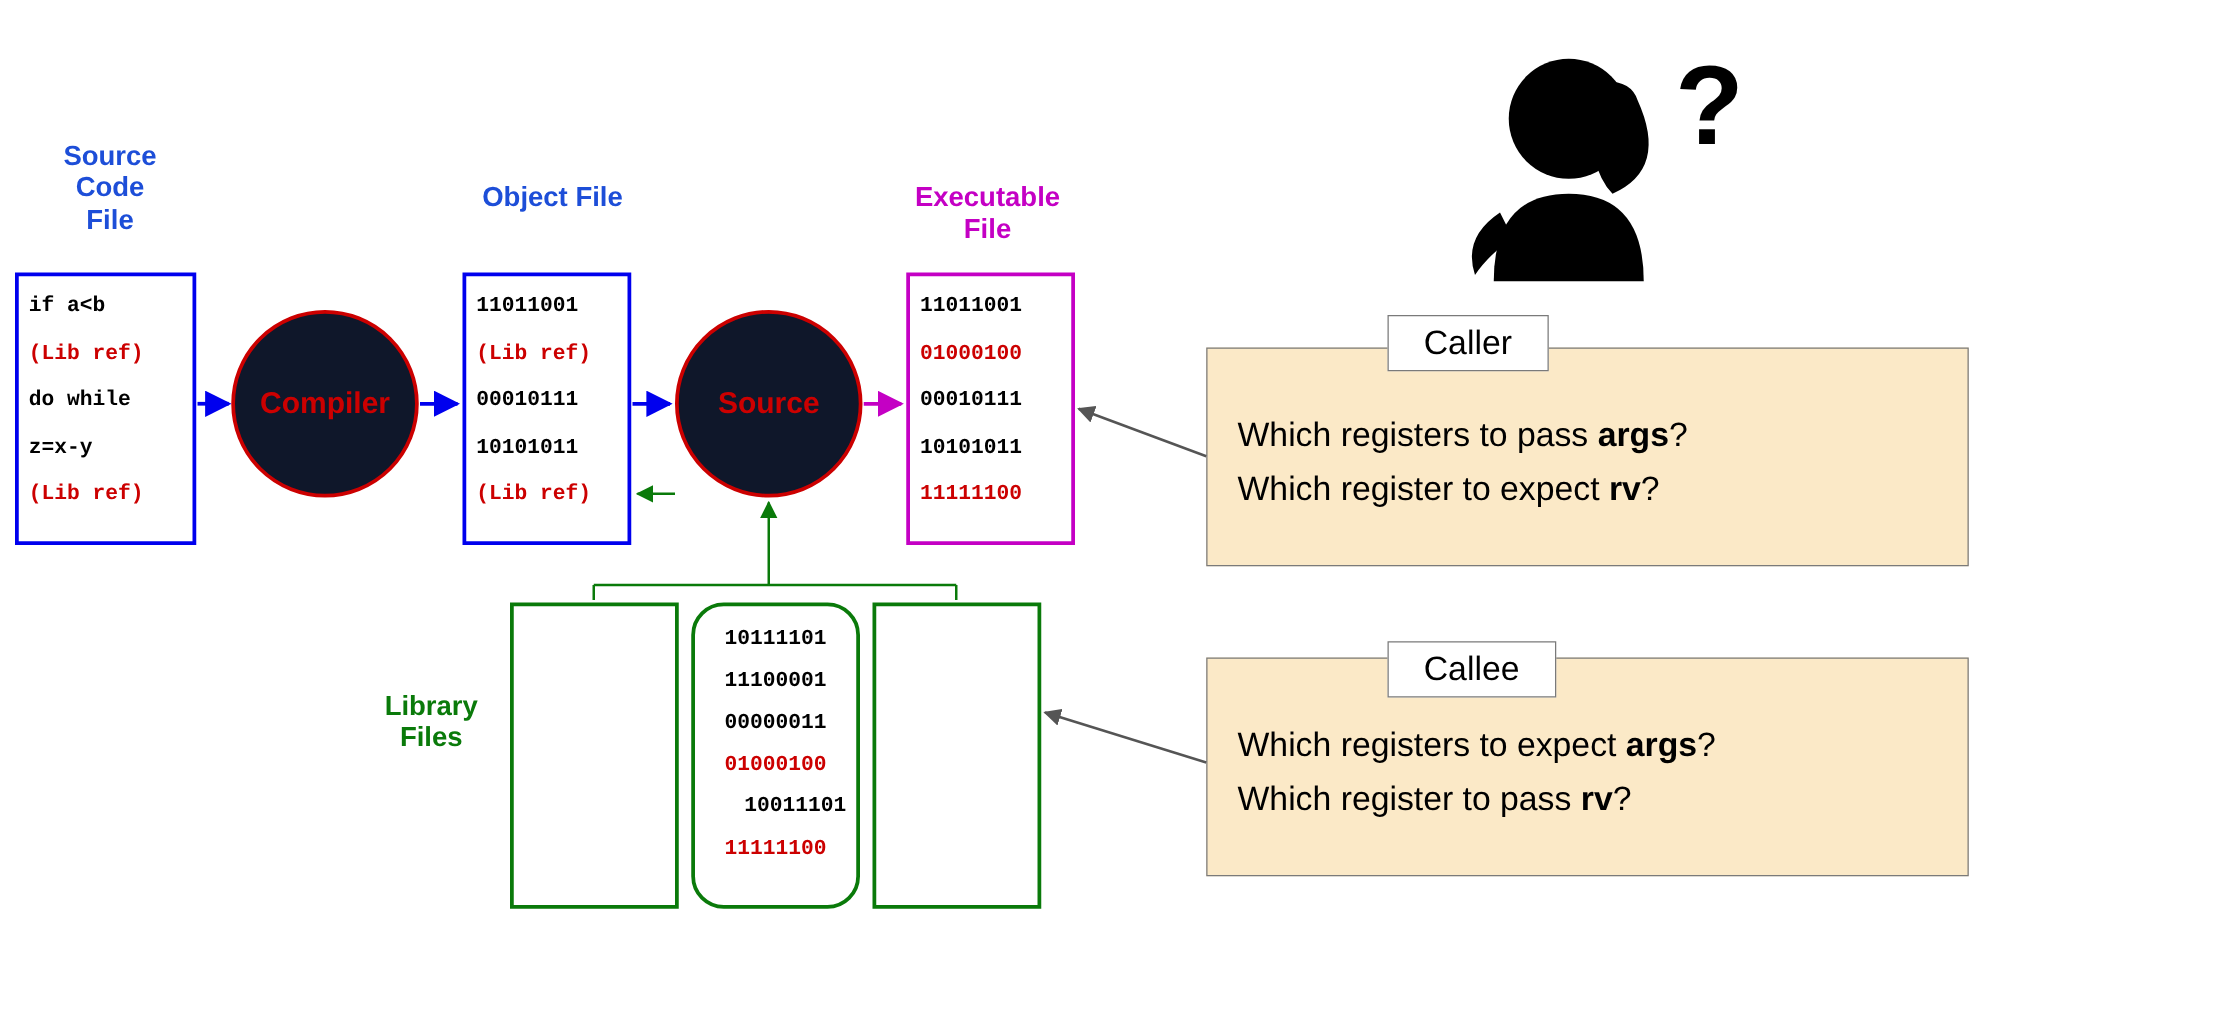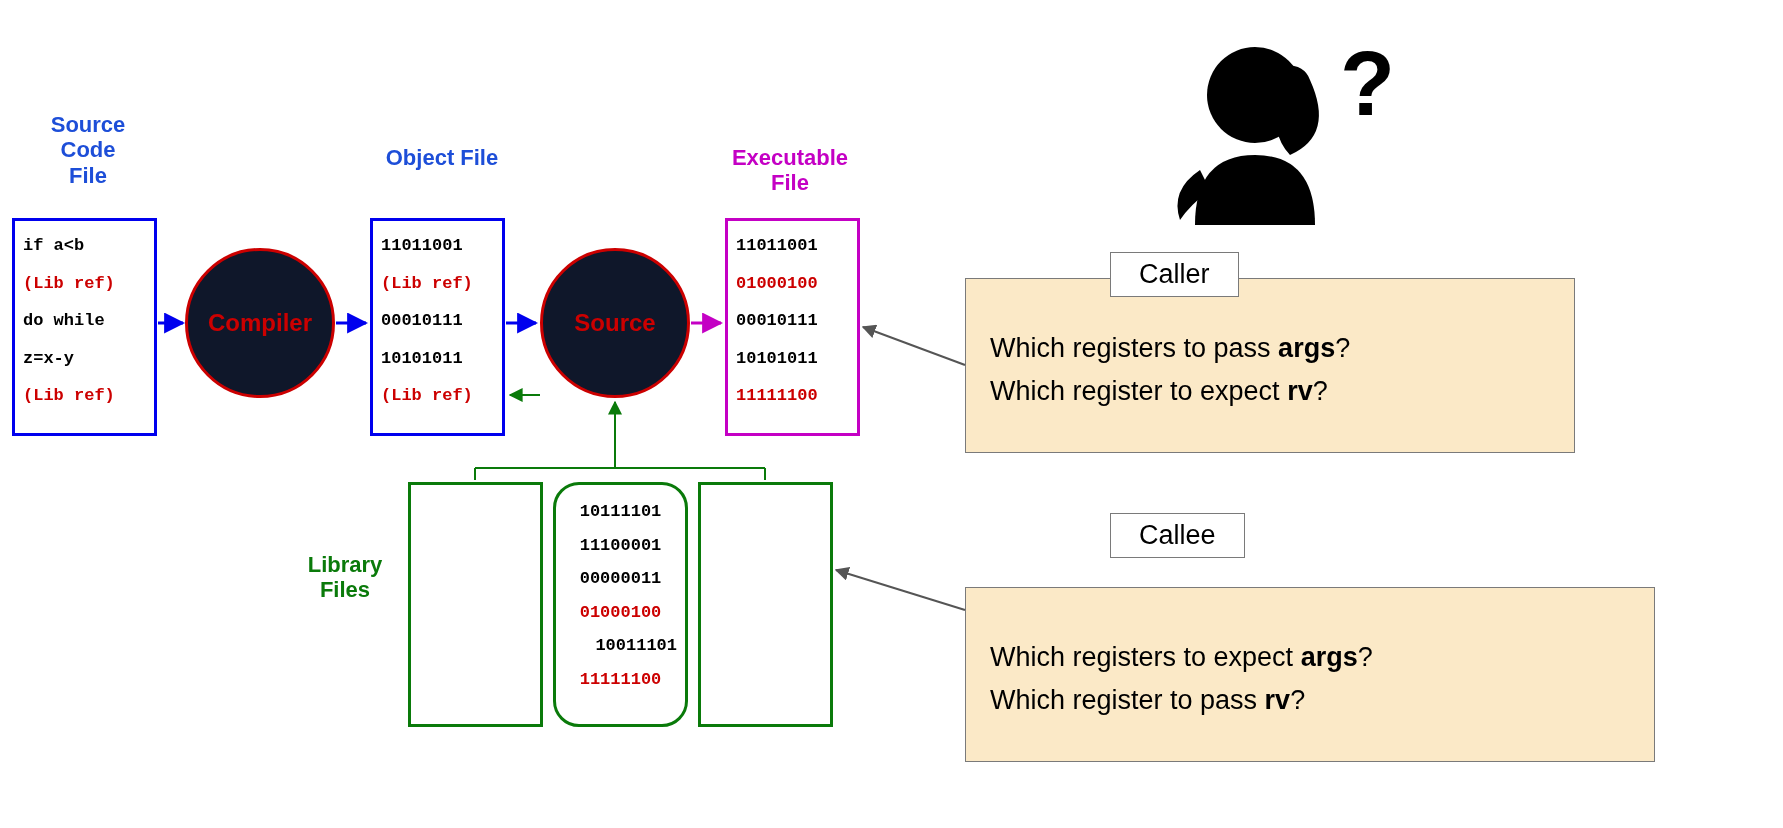--- a/index.html
+++ b/index.html
@@ -102,21 +102,21 @@
 <div class="note-box" style="left:965px; top:278px; width:610px; height:175px;">
   <div>
     <span>Which registers to pass </span><b>args</b><span>?</span>
   </div>
   <div>
     <span>Which register to expect </span><b>rv</b><span>?</span>
   </div>
 </div>
 <div class="note-tab" style="left:1110px; top:252px;">Caller</div>
 
-<div class="note-box" style="left:965px; top:587px; width:690px; height:175px;">
+<div class="note-box" style="left:965px; top:526px; width:610px; height:175px;">
   <div>
     <span>Which registers to expect </span><b>args</b><span>?</span>
   </div>
   <div>
     <span>Which register to pass </span><b>rv</b><span>?</span>
   </div>
 </div>
 <div class="note-tab" style="left:1110px; top:513px;">Callee</div>
 
 <svg class="connector" width="1783" height="828">

